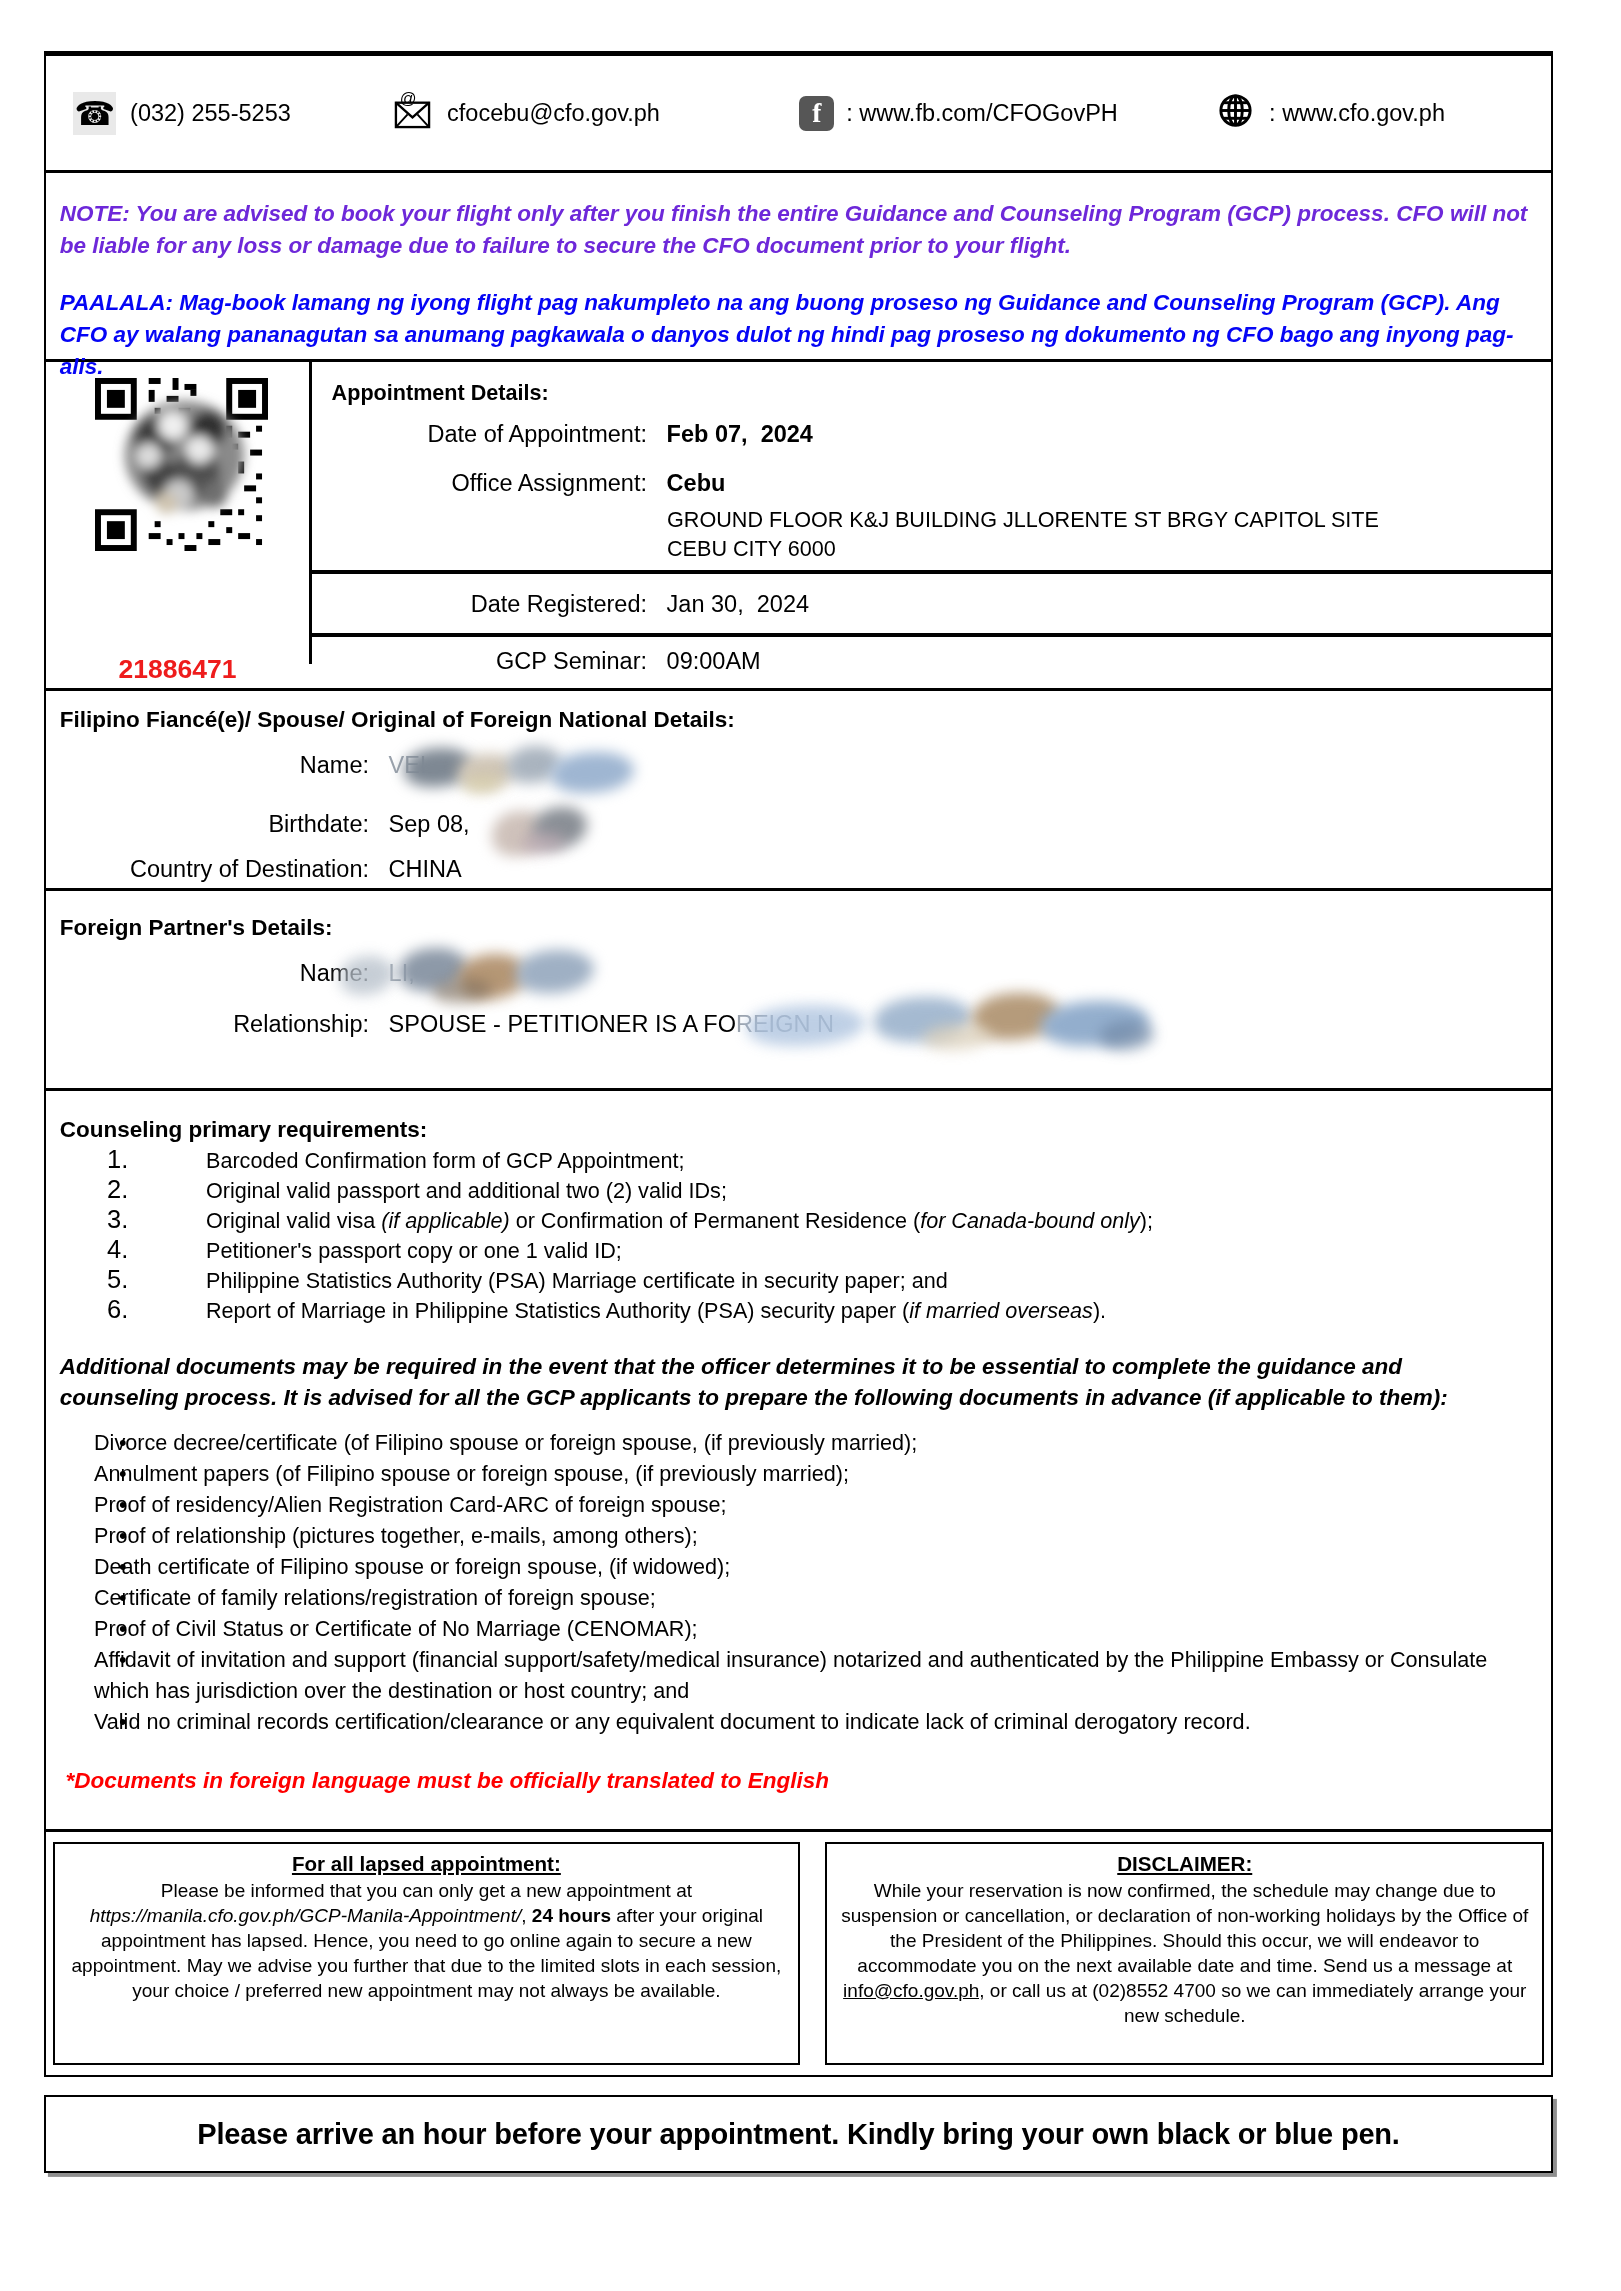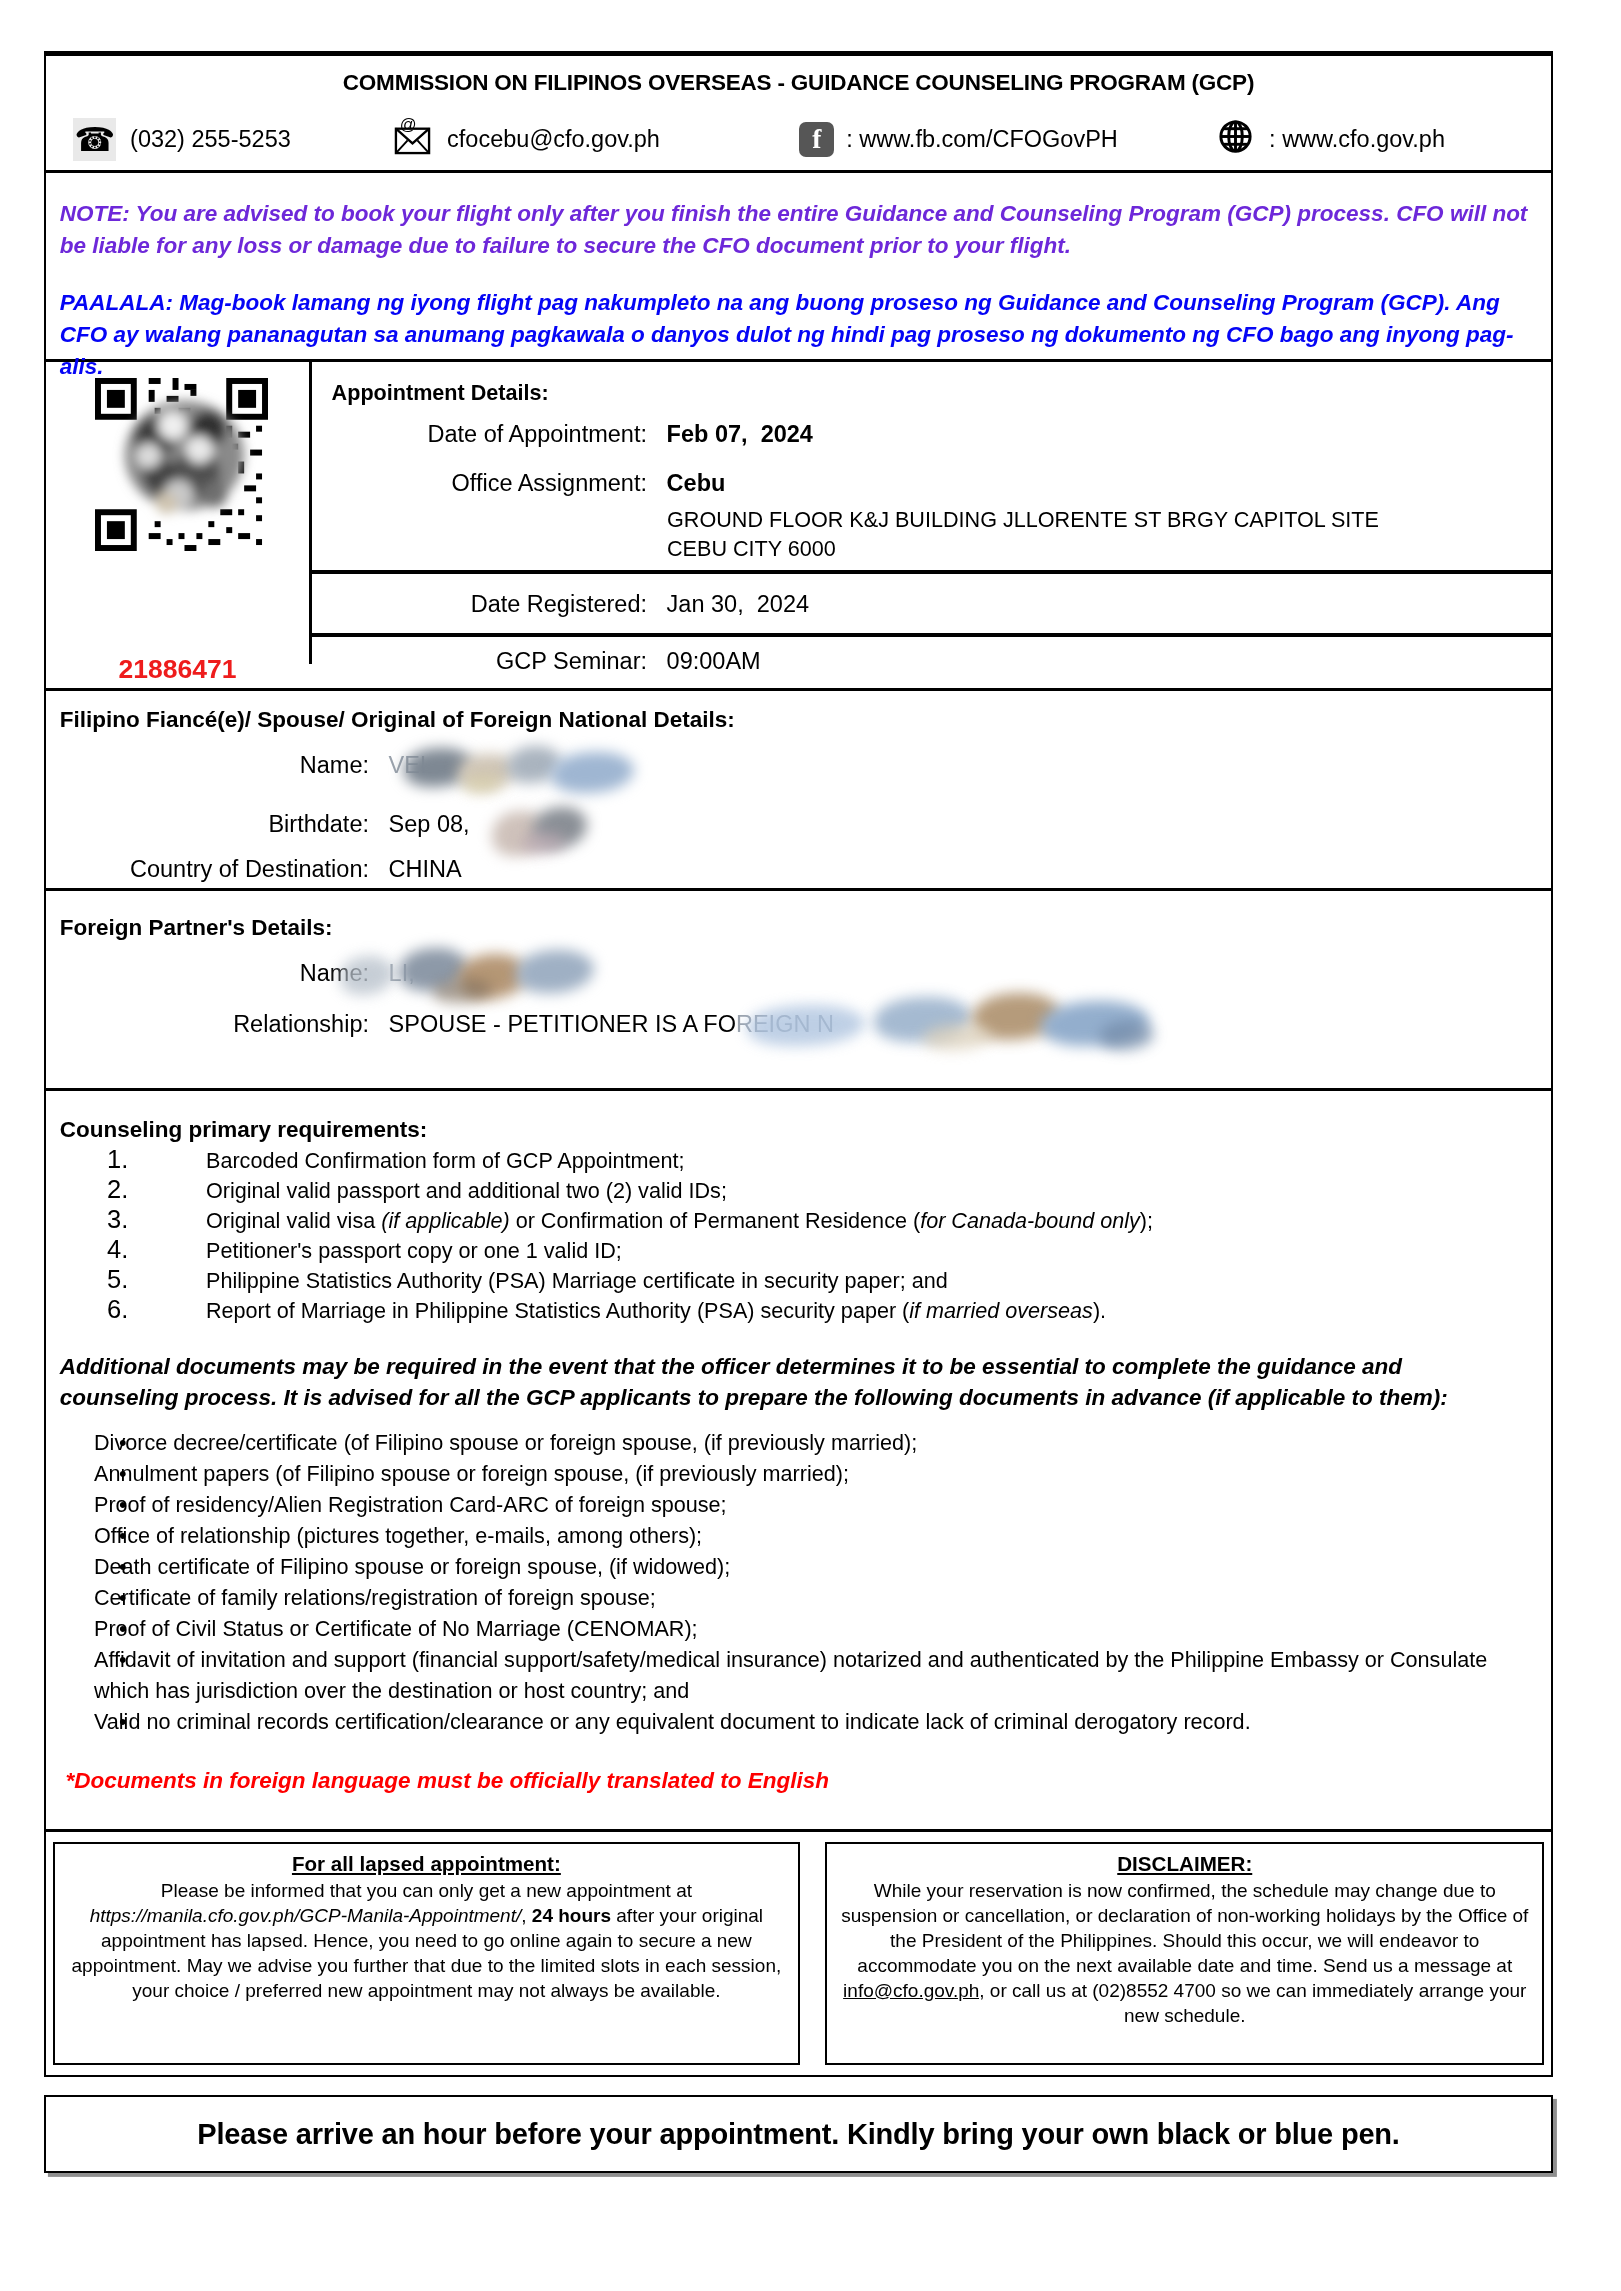--- a/index.html
+++ b/index.html
@@ -97,21 +97,20 @@
     border:2.9px solid #000; box-shadow:3.9px 3.9px 0 #8f8f8f;
     display:flex; align-items:center; justify-content:center; background:#fff; }
   .footer-box span { font-weight:bold; font-size:29px; letter-spacing:-0.2px; }
 </style>
 </head>
 <body>
 
 <div class="doc">
 
   <div class="sec sec-header">
-    <div class="title">COMMISSION ON FILIPINOS OVERSEAS - GUIDANCE COUNSELING PROGRAM (GCP)</div>
     <div class="contacts">
       <div class="contact c-phone">
         <span class="phone-ic">☎</span>
         <span class="txt">(032) 255-5253</span>
       </div>
       <div class="contact c-email">
         <span class="mail-ic">
           <svg width="41" height="39" viewBox="0 0 42 40" style="font-size:24px">
             <rect x="4" y="12" width="34" height="25" fill="#fff" stroke="#000" stroke-width="2.4"></rect>
             <path d="M4 12 L21 27 L38 12" fill="none" stroke="#000" stroke-width="2.4"></path>
@@ -306,21 +305,21 @@
       <li><span>Petitioner's passport copy or one 1 valid ID;</span></li>
       <li><span>Philippine Statistics Authority (PSA) Marriage certificate in security paper; and</span></li>
       <li><span>Report of Marriage in Philippine Statistics Authority (PSA) security paper (</span><span class="it">if married overseas</span><span>).</span></li>
     </ol>
     <p class="add-intro">Additional documents may be required in the event that the officer determines it to be essential to complete the guidance and counseling process. It is advised for all the GCP applicants to prepare the following documents in advance (if applicable to them):</p>
     <ul class="adds">
 
     <li>Divorce decree/certificate (of Filipino spouse or foreign spouse, (if previously married);</li>
         <li>Annulment papers (of Filipino spouse or foreign spouse, (if previously married);</li>
         <li>Proof of residency/Alien Registration Card-ARC of foreign spouse;</li>
-        <li>Office of relationship (pictures together, e-mails, among others);</li>
+        <li>Proof of relationship (pictures together, e-mails, among others);</li>
         <li>Death certificate of Filipino spouse or foreign spouse, (if widowed);</li>
         <li>Certificate of family relations/registration of foreign spouse;</li>
         <li>Proof of Civil Status or Certificate of No Marriage (CENOMAR);</li>
         <li>Affidavit of invitation and support (financial support/safety/medical insurance) notarized and authenticated by the Philippine Embassy or Consulate which has jurisdiction over the destination or host country; and</li>
         <li>Valid no criminal records certification/clearance or any equivalent document to indicate lack of criminal derogatory record.</li>
       </ul>
     <p class="red-note">*Documents in foreign language must be officially translated to English</p>
   </div>
 
   <div class="sec sec-boxes">

